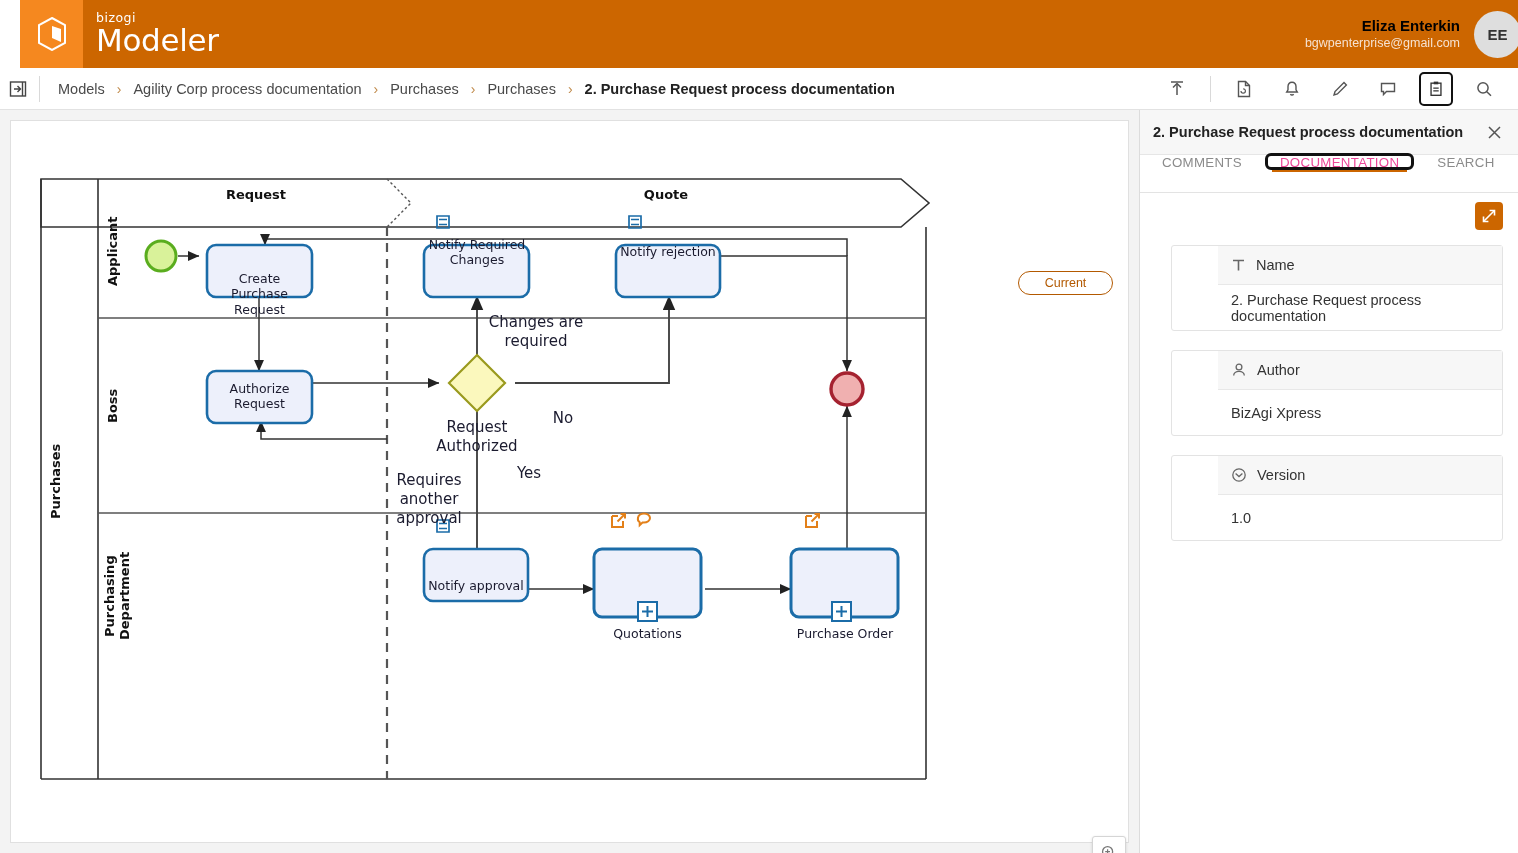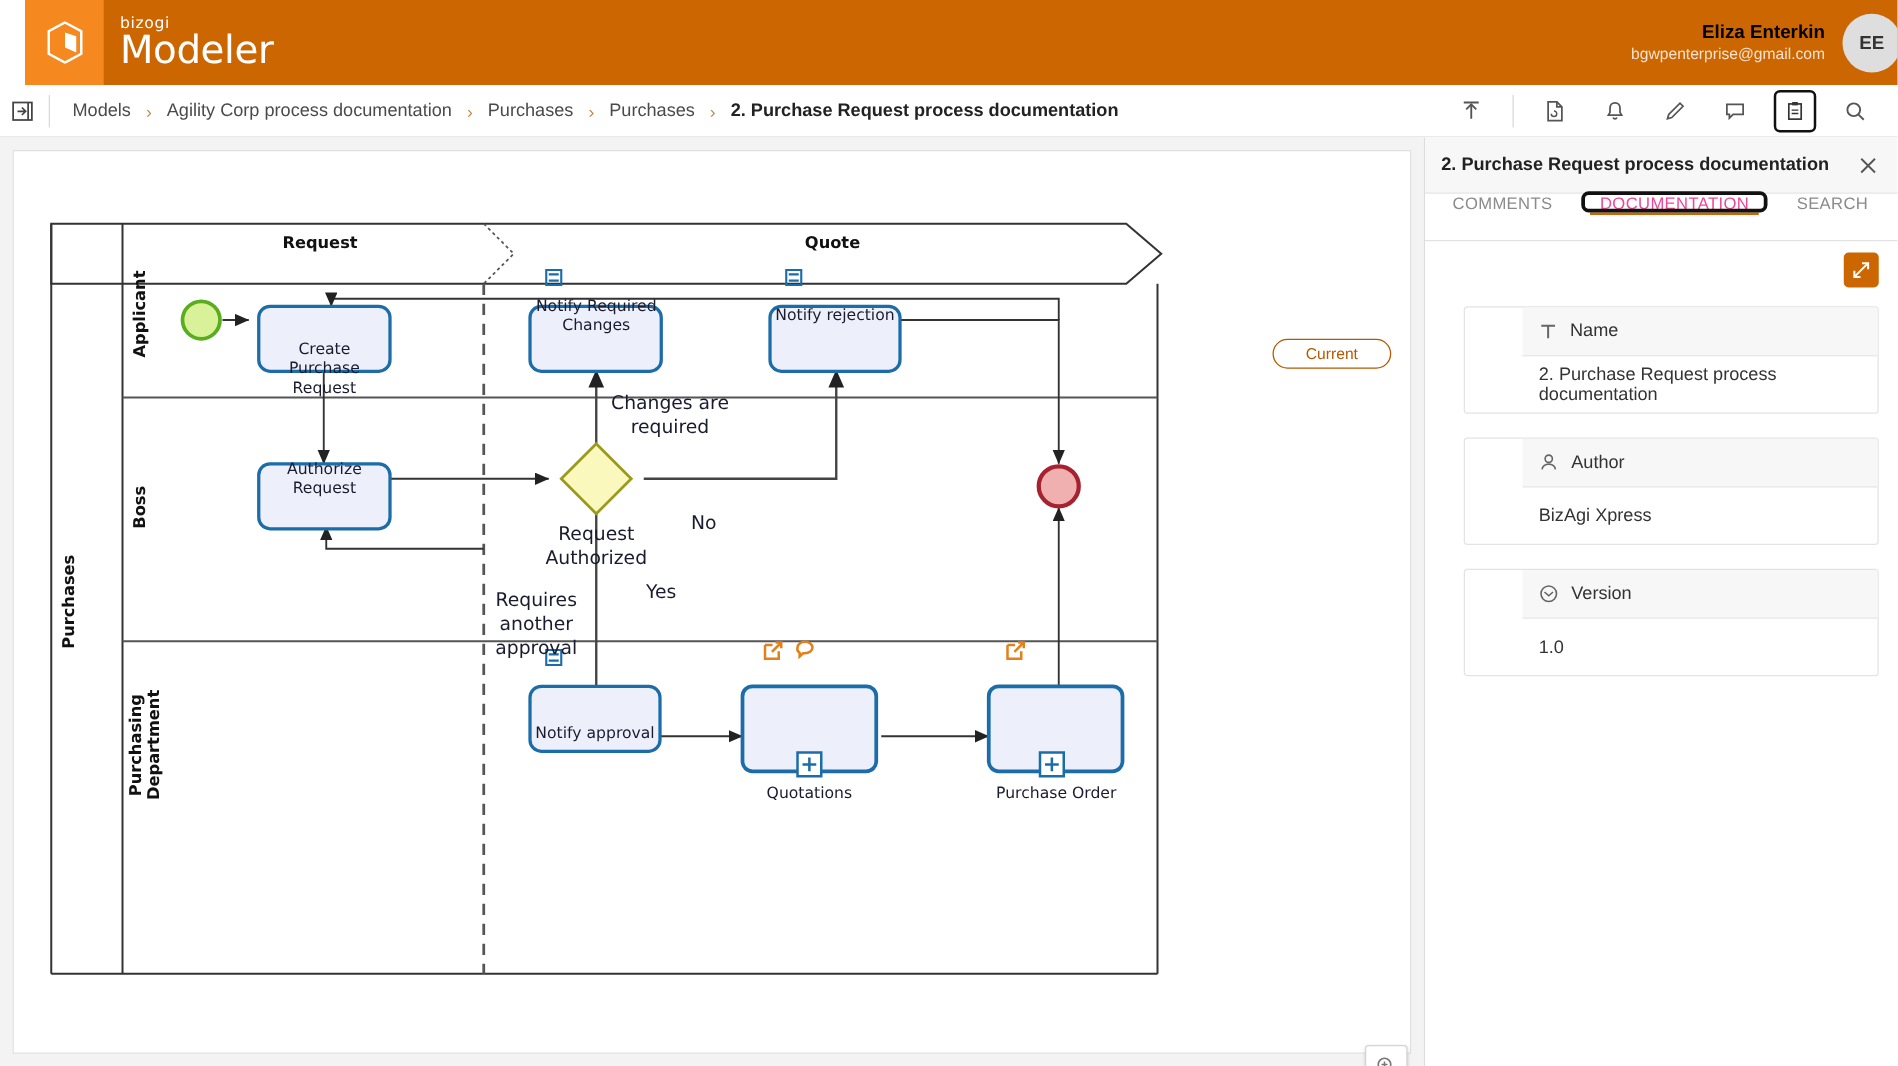--- a/index.html
+++ b/index.html
@@ -363,21 +363,21 @@
       <div class="bp lane-label" style="left:95px;top:240px;width:36px;height:90px;">Boss</div>
       <div class="bp lane-label" style="left:92px;top:400px;width:46px;height:150px;white-space:pre-line;">Purchasing
 Department</div>
 
       <div class="bp phase-title" style="left:170px;top:66px;width:150px;">Request</div>
       <div class="bp phase-title" style="left:580px;top:66px;width:150px;">Quote</div>
 
       <div class="bp task-text" style="left:196px;top:122px;width:105px;height:52px;display:flex;align-items:center;justify-content:center;white-space:pre-line;margin-top:25px;">Create
 Purchase
 Request</div>
-      <div class="bp task-text" style="left:196px;top:235px;width:105px;height:52px;display:flex;align-items:center;justify-content:center;white-space:pre-line;">Authorize
+      <div class="bp task-text" style="left:196px;top:249px;width:105px;height:52px;display:flex;align-items:center;justify-content:center;white-space:pre-line;">Authorize
 Request</div>
       <div class="bp task-text" style="left:409px;top:116px;width:114px;white-space:pre-line;">Notify Required
 Changes</div>
       <div class="bp task-text" style="left:605px;top:123px;width:104px;">Notify rejection</div>
       <div class="bp task-text" style="left:410px;top:457px;width:110px;">Notify approval</div>
 
       <div class="bp task-text" style="left:583px;top:505px;width:107px;">Quotations</div>
       <div class="bp task-text" style="left:769px;top:505px;width:130px;">Purchase Order</div>
 
       <div class="bp flow-label" style="left:416px;top:297px;width:100px;white-space:pre-line;">Request

